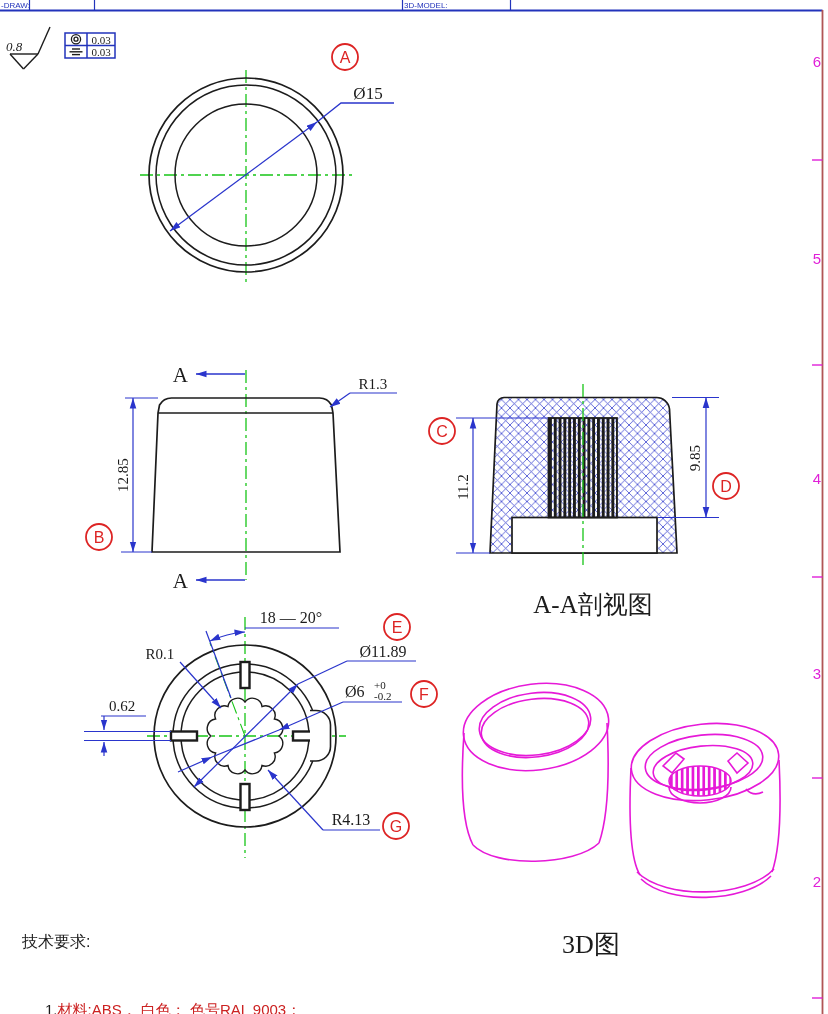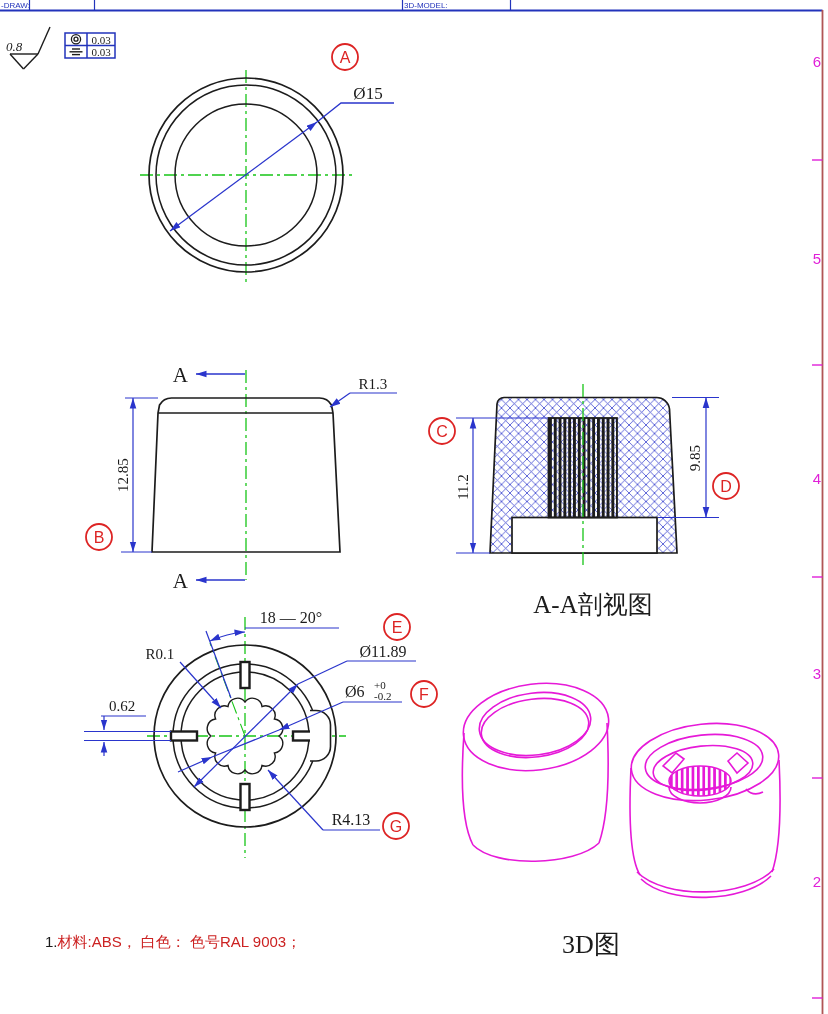--- a/index.html
+++ b/index.html
@@ -247,17 +247,18 @@
       <path d="M631,768 C628,830 632,862 640,875"></path>
       <path d="M779,760 C782,820 779,852 772,872"></path>
       <path d="M637,872 C665,900 747,898 774,869"></path>
       <path d="M641,879 C668,905 744,903 771,876"></path>
     </g>
     <text class="dim-text" x="591" y="953" font-size="26" text-anchor="middle" stroke="none">3D图</text>
   </g>
 </svg>
 
 <div class="tech">
+  <div class="t-title">技术要求:</div>
   <div class="t-line"><span>1.</span><span class="red">材料:ABS， 白色： 色号RAL 9003；</span></div>
   
   
   
 </div>
 
 </body></html>

